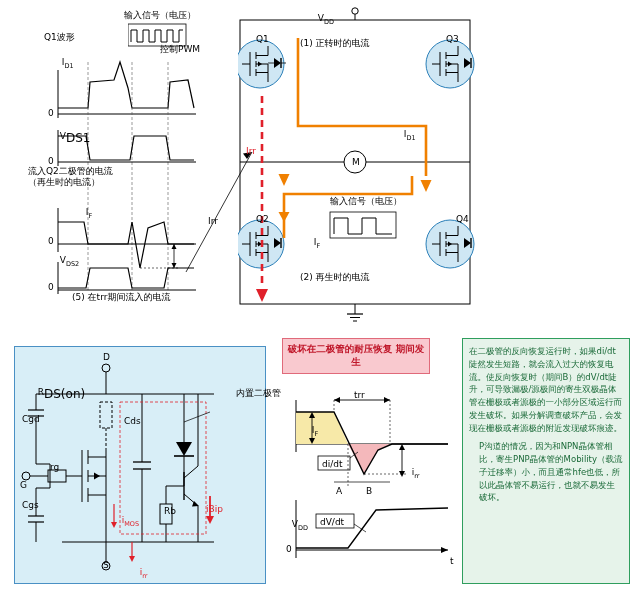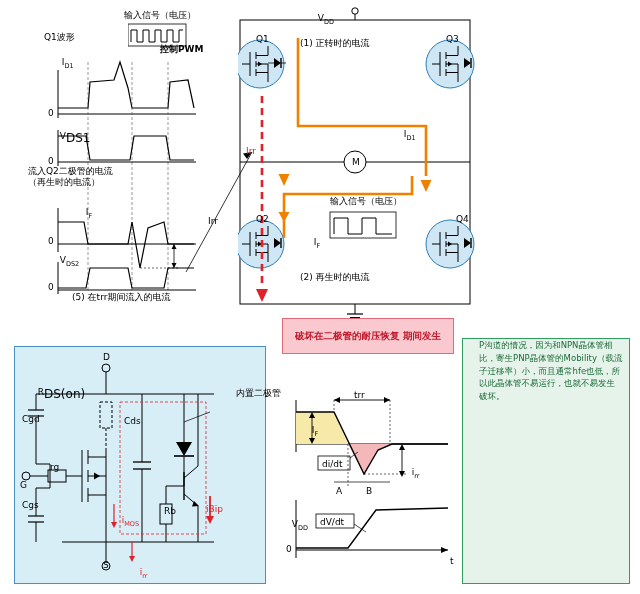--- a/index.html
+++ b/index.html
@@ -65,21 +65,21 @@
   </svg>
 </div>
 
 <div class="abs" style="left:128px;top:22px;width:60px;height:26px;">
   <svg width="60" height="26" viewBox="0 0 60 26">
     <rect x="0" y="2" width="58" height="22" fill="#ffffff" stroke="#000" stroke-width="0.8"></rect>
     <path d="M3,20 L3,8 L9,8 L9,20 L15,20 L15,8 L21,8 L21,20 L27,20 L27,8 L33,8 L33,20 L39,20 L39,8 L45,8 L45,20 L51,20 L51,8 L55,8" fill="none" stroke="#000" stroke-width="1"></path>
   </svg>
 </div>
 <div class="abs lbl" style="left:124px;top:10px;">输入信号（电压）</div>
-<div class="abs lbl" style="left:160px;top:44px;font-weight:bold;">控制PWM</div>
+<div class="abs lbl" style="left:160px;top:44px;">控制PWM</div>
 
 <div class="abs lbl" style="left:44px;top:32px;">Q1波形</div>
 <div class="abs lbl" style="left:56px;top:46px;">
   <span>I</span><sub style="font-size:6.5px;">D1</sub>
 </div>
 <div class="abs lbl" style="left:48px;top:108px;">0</div>
 <div class="abs lbl" style="left:54px;top:120px;">
   <span>V</span><sub style="font-size:12px;">DS1</sub>
 </div>
 <div class="abs lbl" style="left:48px;top:156px;">0</div>
@@ -334,21 +334,21 @@
 <div class="abs lbl" style="left:50px;top:462px;">rg</div>
 <div class="abs lbl" style="left:164px;top:506px;">Rb</div>
 <div class="abs lbl red" style="left:116px;top:504px;">
   <span>i</span><sub style="font-size:6.5px;">MOS</sub>
 </div>
 <div class="abs lbl red" style="left:206px;top:504px;">iBip</div>
 <div class="abs lbl red" style="left:134px;top:556px;">
   <span>i</span><sub style="font-size:6.5px;">rr</sub>
 </div>
 
-<div class="abs pink-box" style="left:282px;top:318px;width:172px;height:36px;">破坏在二极管的耐压恢复
+<div class="abs pink-box" style="left:282px;top:338px;width:148px;height:36px;">破坏在二极管的耐压恢复
 期间发生</div>
 
 <div class="abs" style="left:282px;top:382px;width:172px;height:190px;">
   <svg width="172" height="190" viewBox="0 0 172 190">
 
     <line x1="14" y1="62" x2="166" y2="62" stroke="#000" stroke-width="1"></line>
     <line x1="14" y1="18" x2="14" y2="70" stroke="#000" stroke-width="1"></line>
 
     <path d="M14,62 L14,30 L52,30 L66,62 Z" fill="#f7e9a8" stroke="none"></path>
 
@@ -400,14 +400,15 @@
 <div class="abs lbl" style="left:336px;top:486px;">A</div>
 <div class="abs lbl" style="left:366px;top:486px;">B</div>
 <div class="abs lbl" style="left:286px;top:508px;">
   <span>V</span><sub style="font-size:6.5px;">DD</sub>
 </div>
 <div class="abs lbl" style="left:320px;top:517px;">dV/dt</div>
 <div class="abs lbl" style="left:286px;top:544px;">0</div>
 <div class="abs lbl" style="left:450px;top:556px;">t</div>
 
 <div class="abs panel-green" style="left:462px;top:338px;width:166px;height:244px;">
+  <div class="green-text">在二极管的反向恢复运行时，如果di/dt陡然发生短路，就会流入过大的恢复电流。使反向恢复时（期间B）的dV/dt陡升，可导致漏极/源极间的寄生双极晶体管在栅极或者源极的一小部分区域运行而发生破坏。如果分解调查破坏产品，会发现在栅极或者源极的附近发现破坏痕迹。</div>
   <div class="green-text" style="padding-top:0;padding-left:16px;">P沟道的情况，因为和NPN晶体管相比，寄生PNP晶体管的Mobility（载流子迁移率）小，而且通常hfe也低，所以此晶体管不易运行，也就不易发生破坏。</div>
 </div>
 
 </body></html>

